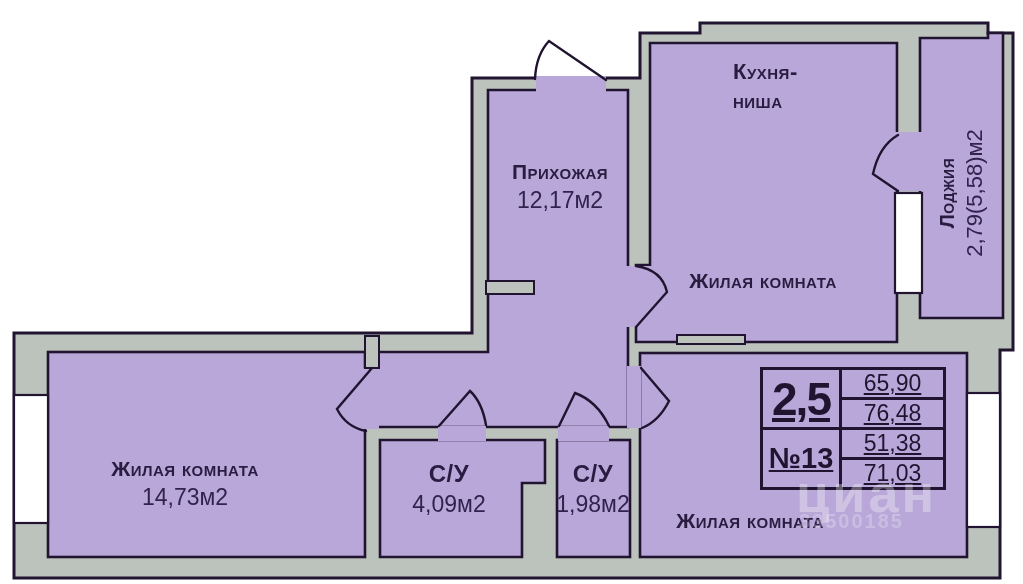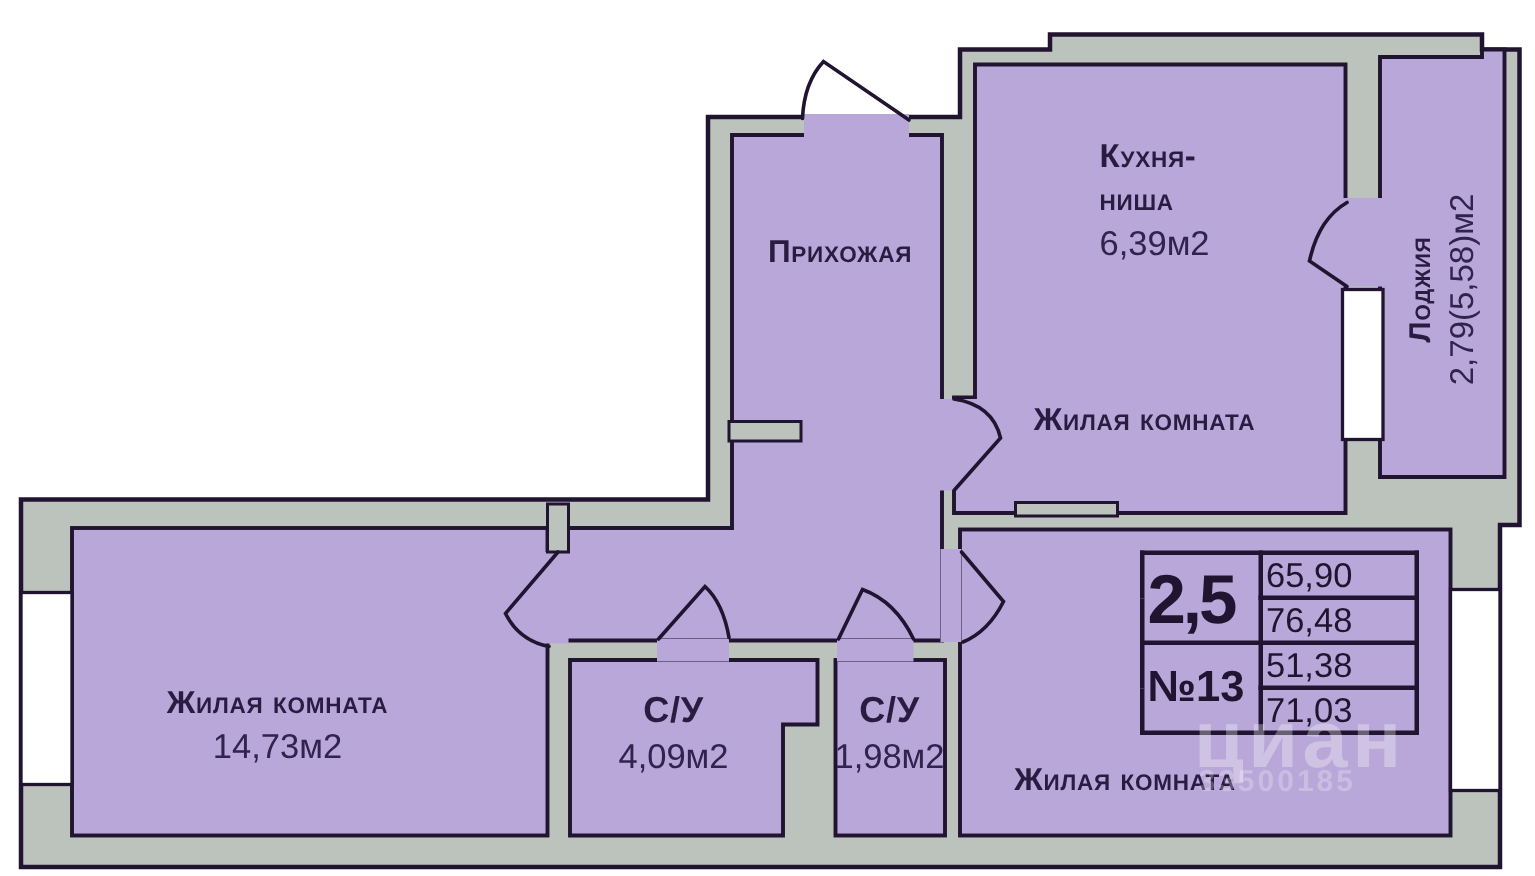--- a/index.html
+++ b/index.html
@@ -35,22 +35,22 @@
   .label.kitchen .t{white-space:normal;font-size:22px;line-height:1.3;}
   .label.su .t{font-size:24px;}
   .label.loggia{transform:translate(-50%,-50%) rotate(-90deg);}
   .label.loggia .t{font-size:20px;}
   .label.loggia .a{font-size:22px;}
   .info-table{
     position:absolute;left:760px;top:367px;border-collapse:collapse;
     color:var(--outline);
   }
   .info-table td{
-    border:3px solid var(--outline);text-align:left;vertical-align:middle;
-    width:97px;height:23px;font-size:23px;font-weight:400;padding:0 2px;
+    border:3px solid var(--outline);text-align:center;vertical-align:middle;
+    width:97px;height:23px;font-size:23px;font-weight:400;padding:0 2px;text-decoration:underline;
   }
   .info-table td.side{width:72px;}
   .info-table td.big{font-size:46px;font-weight:700;letter-spacing:-2px;}
   .info-table td.num{font-size:29px;font-weight:700;margin-top:31px;}
   .wm-text{
     position:absolute;left:796px;top:462px;font-size:54px;font-weight:700;
     color:rgba(255,255,255,0.32);letter-spacing:3px;pointer-events:none;
   }
   .wm-code{
     position:absolute;left:799px;top:510px;font-size:20px;font-weight:700;
@@ -93,27 +93,27 @@
 
     <path class="arc" d="M606,80 L549,41 Q536,55 535,79"></path>
     <path class="arc" d="M898,135 Q879,146 873,174 L898,191"></path>
     <path class="arc" d="M636,266 Q662,270 667,292 L636,327"></path>
     <path class="arc" d="M372,368 L337,409 Q346,427 366,431"></path>
     <path class="arc" d="M439,426 L470,391 Q482,402 486,425"></path>
     <path class="arc" d="M559,426 L575,393 Q597,401 609,426"></path>
     <path class="arc" d="M641,368 L669,401 Q659,421 642,428"></path>
   </svg>
 
-  <div class="label" style="left:560px;top:169px;">
+  <div class="label" style="left:560px;top:187px;">
     <div class="t">Прихожая</div>
+    <div class="a">12,17м2</div>
   </div>
 
-  <div class="label kitchen" style="left:733px;top:58px;margin-top:32px;">
+  <div class="label kitchen" style="left:733px;top:58px;">
     <div class="t">Кухня-ниша</div>
-    <div class="a">6,39м2</div>
   </div>
 
   <div class="label" style="left:763px;top:281px;">
     <div class="t">Жилая комната</div>
   </div>
 
   <div class="label loggia" style="left:962px;top:193px;">
     <div class="t">Лоджия</div>
     <div class="a">2,79(5,58)м2</div>
   </div>

